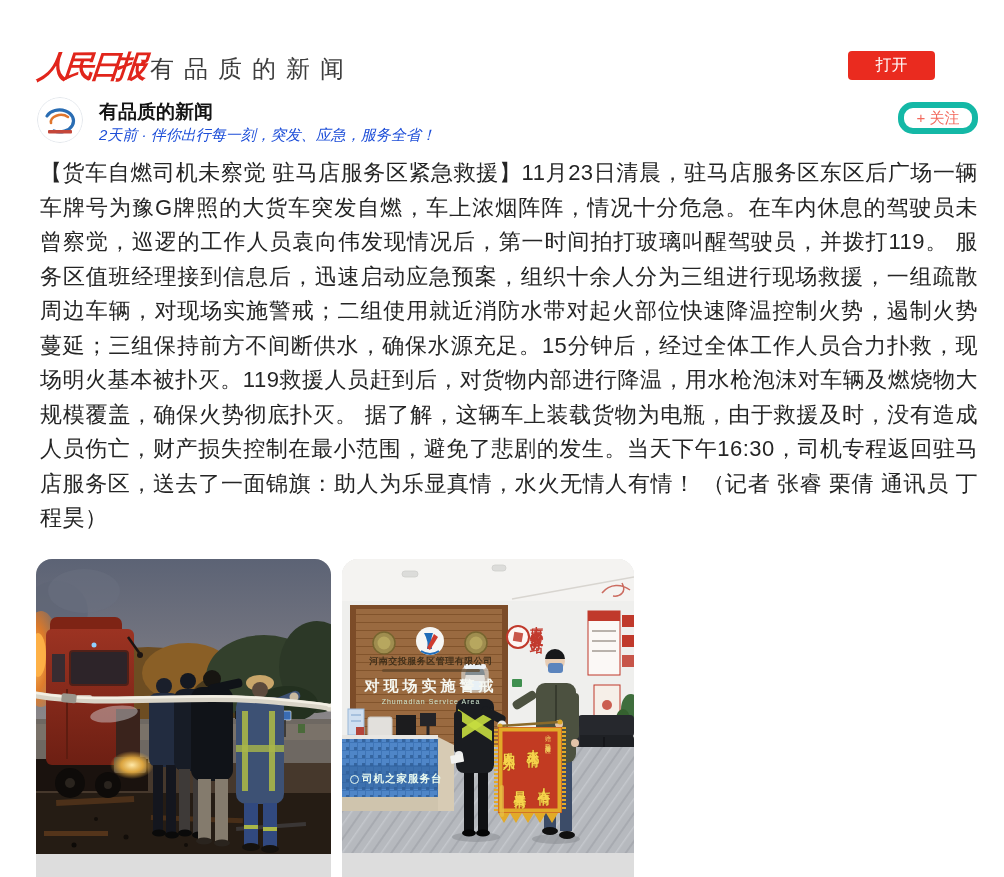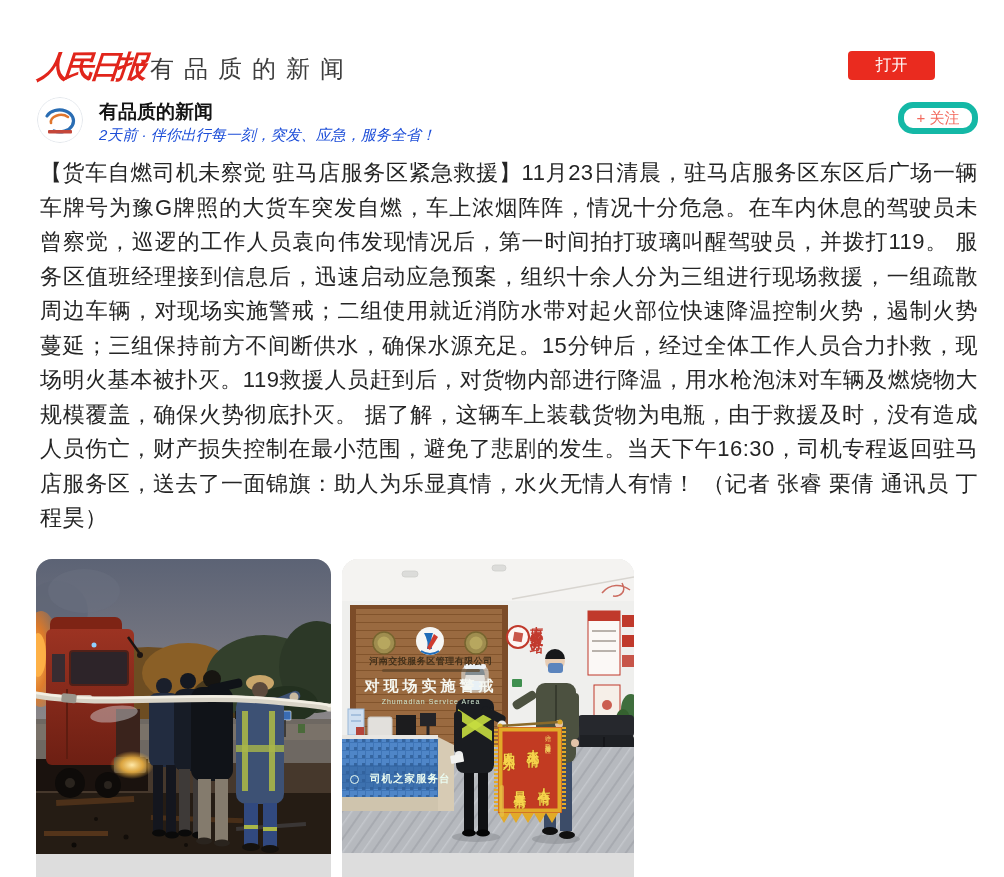--- a/index.html
+++ b/index.html
@@ -51,21 +51,21 @@
   .photo svg{display:block;}
   .ov{position:absolute;pointer-events:none;}
   .vtext{writing-mode:vertical-rl;text-orientation:upright;line-height:1;}
 
   
   .rp-company{left:16px;top:96px;width:146px;text-align:center;font-size:9px;font-weight:bold;color:#42301a;letter-spacing:.5px;white-space:nowrap;}
   .rp-enbar{left:40px;top:110px;width:98px;height:3px;background:#5d452a;opacity:.7;border-radius:2px;}
   .rp-name{left:20px;top:118px;width:138px;text-align:center;font-size:15px;font-weight:bold;color:#f5f7f1;letter-spacing:4px;white-space:nowrap;}
   .rp-name-en{left:20px;top:139px;width:138px;text-align:center;font-size:7px;color:#cfe6cf;letter-spacing:1px;white-space:nowrap;}
   .rp-volunteer{left:188px;top:56px;height:130px;font-size:13px;font-weight:bold;color:#c23a2e;letter-spacing:3px;}
-  .rp-desk{left:8px;top:213px;width:92px;display:flex;align-items:center;gap:11px;}
+  .rp-desk{left:8px;top:213px;width:92px;display:flex;align-items:center;gap:3px;}
   .rp-desk .dot{width:7px;height:7px;border-radius:50%;border:1.5px solid #eafbf0;flex:none;}
   .rp-desk .txt{font-size:10.5px;font-weight:bold;color:#eafbf0;letter-spacing:1px;white-space:nowrap;}
   .pn-note{left:203px;top:171px;height:56px;font-size:6px;color:#f1cf5e;letter-spacing:1px;}
   .pn-c{font-weight:bold;color:#f7d44c;letter-spacing:2px;font-size:12px;text-shadow:0 0 1px #8a5a10;}
   .pn-shui{left:185px;top:180px;height:62px;}
   .pn-ren{left:196px;top:220px;height:48px;}
   .pn-zhu{left:161px;top:183px;height:62px;}
   .pn-xian{left:172px;top:223px;height:48px;}
   .pn-datebar{left:158px;top:226px;width:4px;height:32px;background:#e8c34a;opacity:.65;border-radius:2px;}
 </style>

